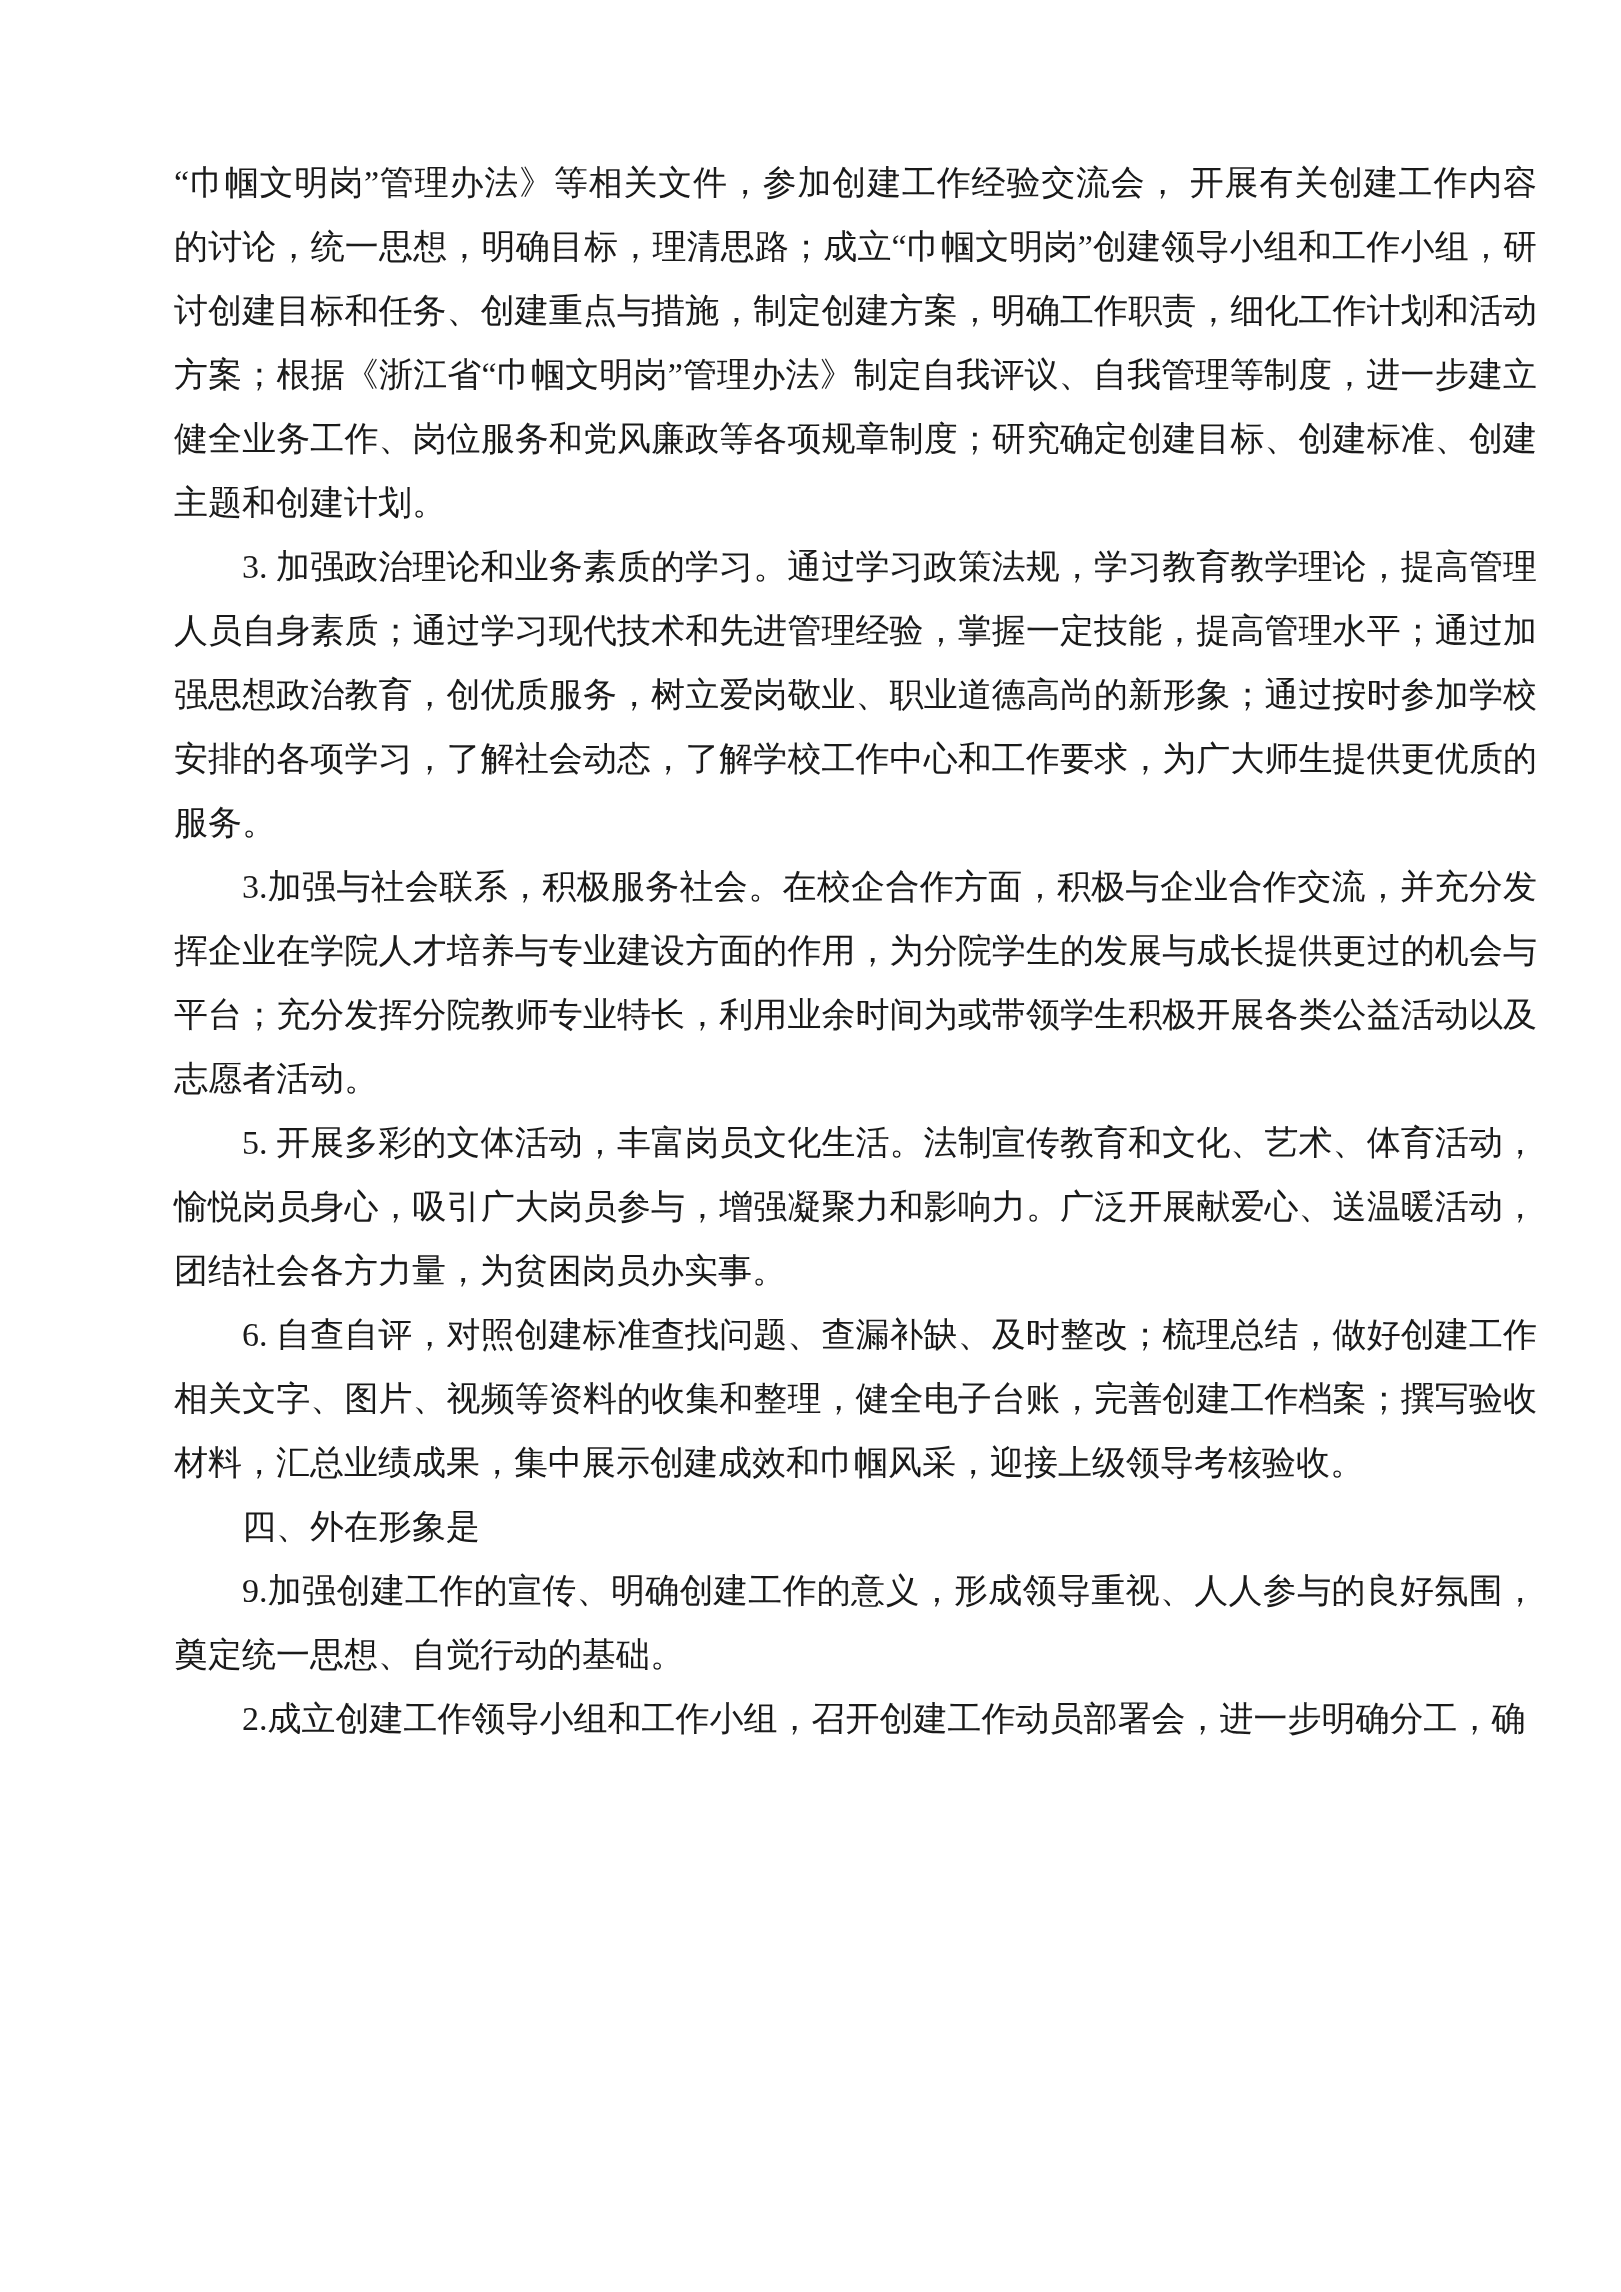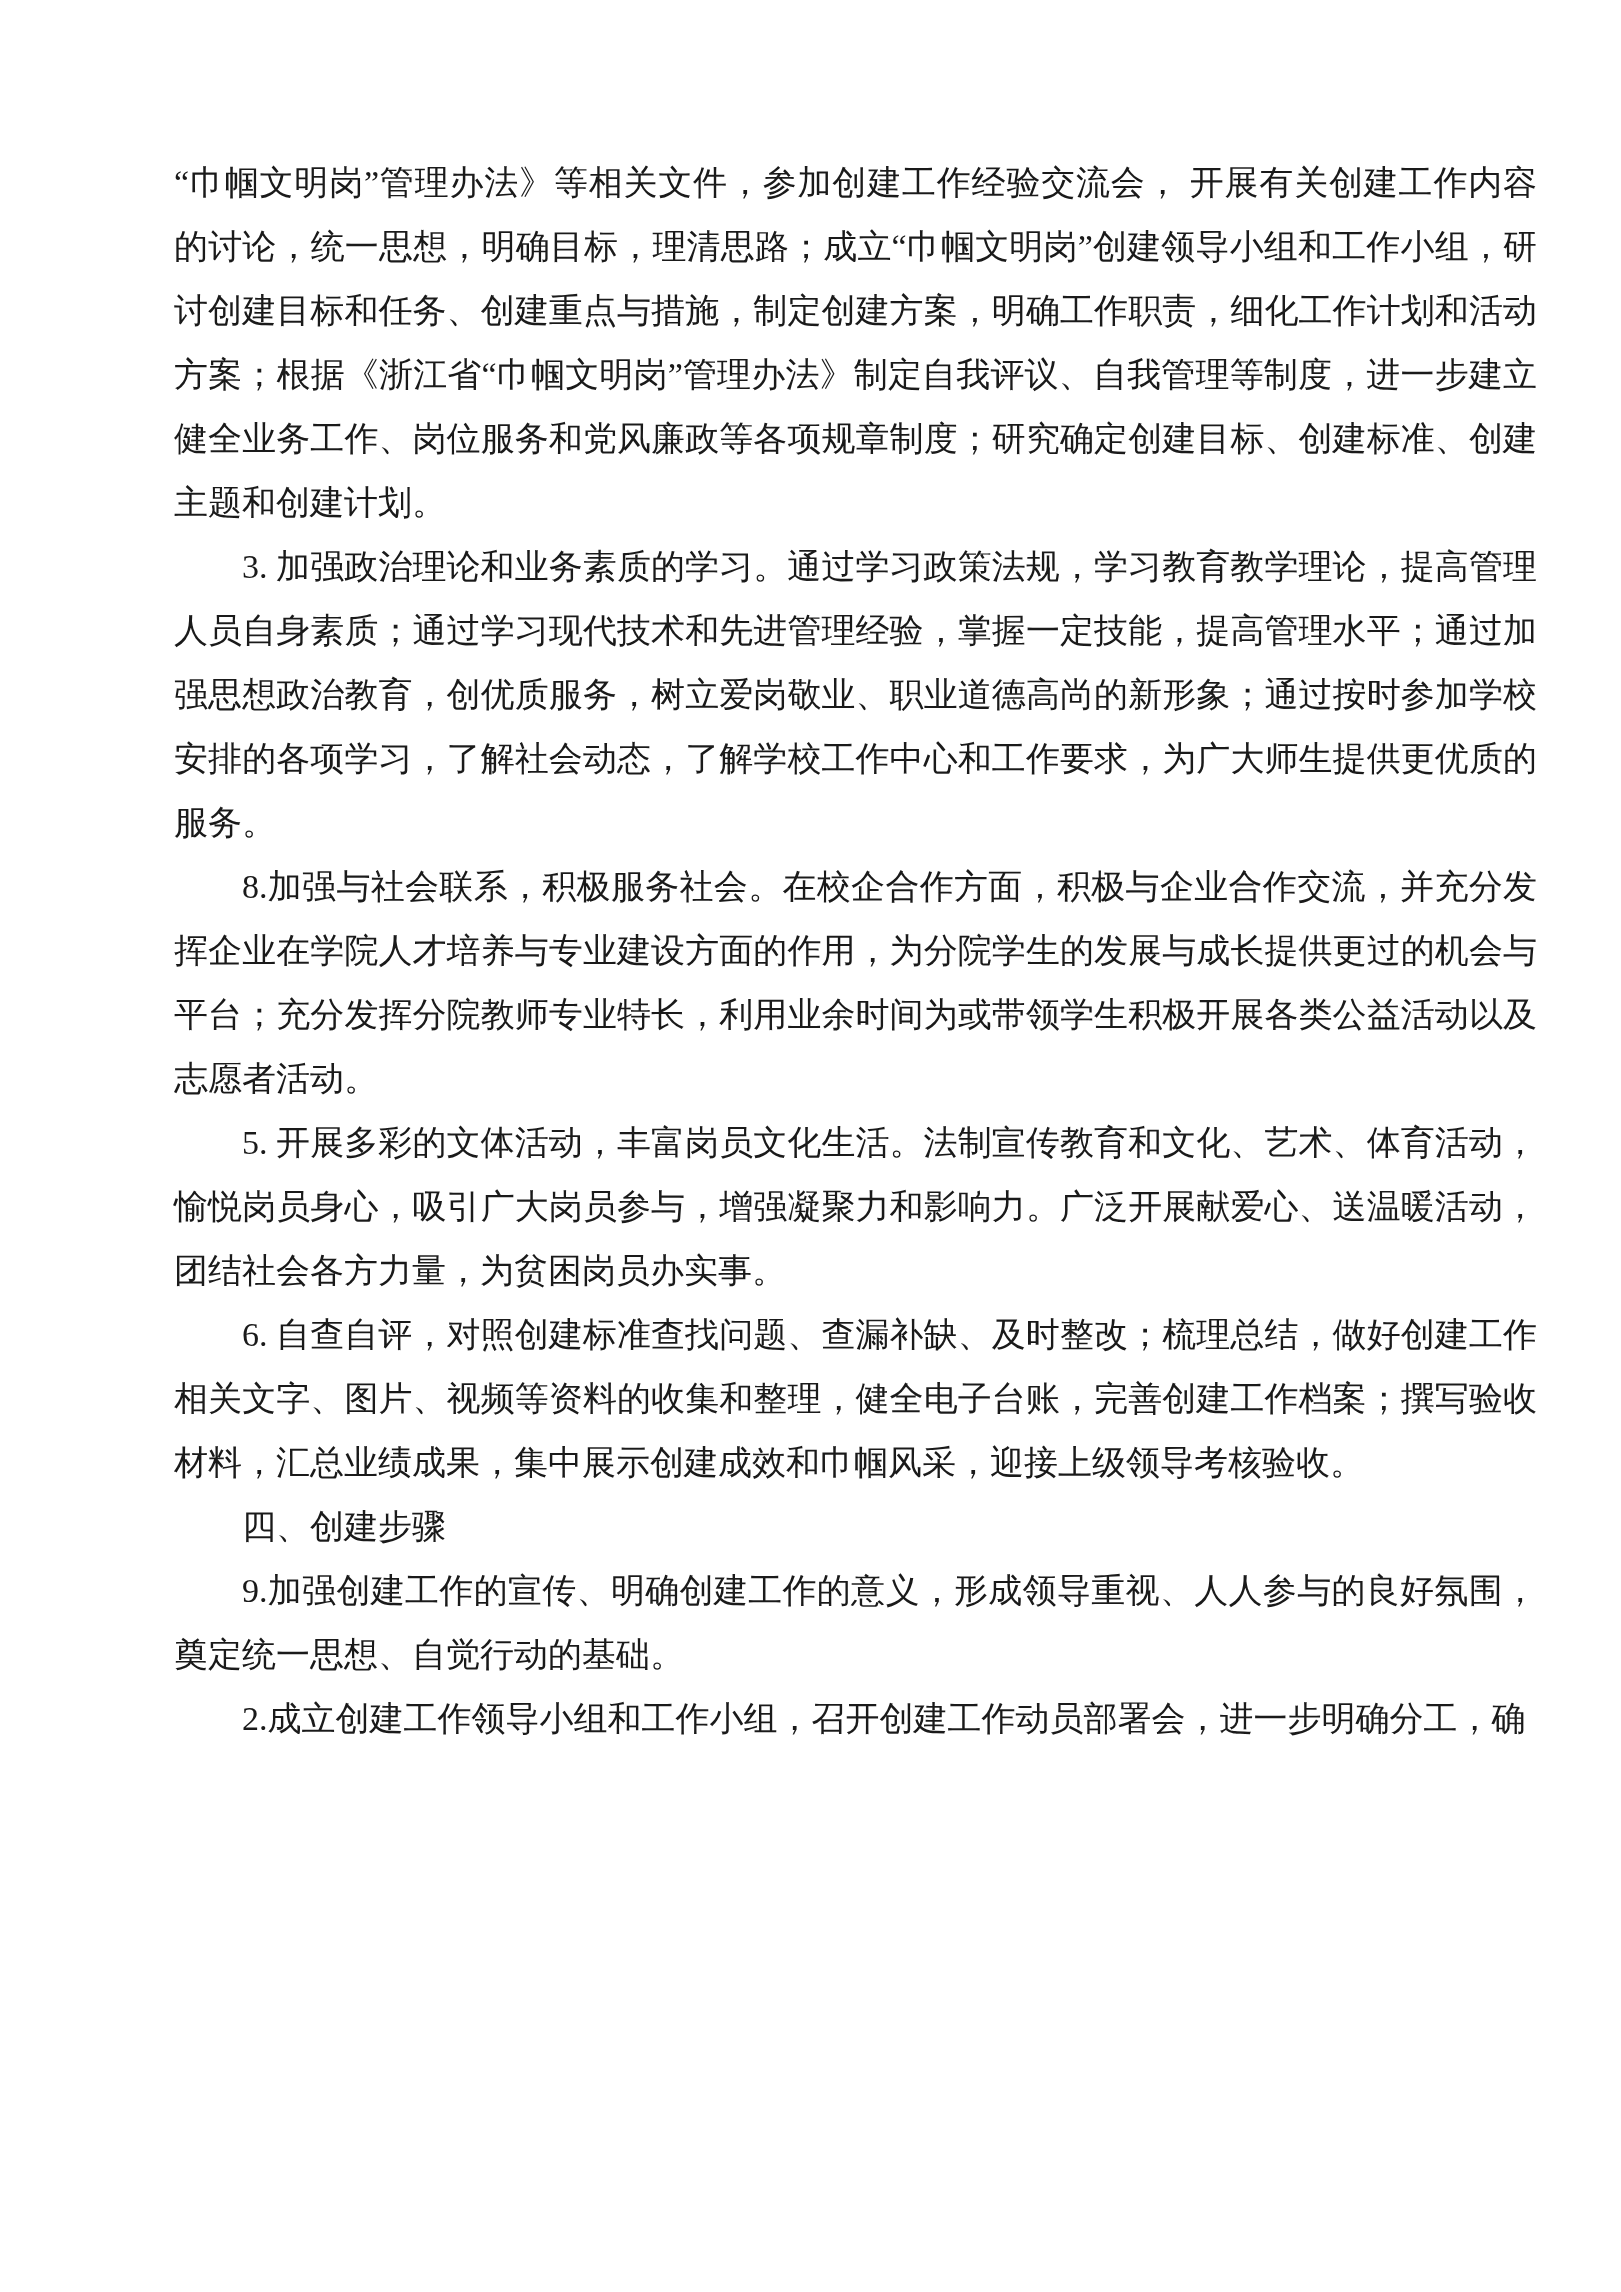--- a/index.html
+++ b/index.html
@@ -36,21 +36,21 @@
   }
 </style>
 </head>
 <body>
 
 <div class="page">
   <div class="doc-body">
 
   <p class="para">“巾帼文明岗”管理办法》等相关文件，参加创建工作经验交流会， 开展有关创建工作内容的讨论，统一思想，明确目标，理清思路；成立“巾帼文明岗”创建领导小组和工作小组，研讨创建目标和任务、创建重点与措施，制定创建方案，明确工作职责，细化工作计划和活动方案；根据《浙江省“巾帼文明岗”管理办法》制定自我评议、自我管理等制度，进一步建立健全业务工作、岗位服务和党风廉政等各项规章制度；研究确定创建目标、创建标准、创建主题和创建计划。</p>
       <p class="para indent">3. 加强政治理论和业务素质的学习。通过学习政策法规，学习教育教学理论，提高管理人员自身素质；通过学习现代技术和先进管理经验，掌握一定技能，提高管理水平；通过加强思想政治教育，创优质服务，树立爱岗敬业、职业道德高尚的新形象；通过按时参加学校安排的各项学习，了解社会动态，了解学校工作中心和工作要求，为广大师生提供更优质的服务。</p>
-      <p class="para indent">8.加强与社会联系，积极服务社会。在校企合作方面，积极与企业合作交流，并充分发挥企业在学院人才培养与专业建设方面的作用，为分院学生的发展与成长提供更过的机会与平台；充分发挥分院教师专业特长，利用业余时间为或带领学生积极开展各类公益活动以及志愿者活动。</p>
+      <p class="para indent">3.加强与社会联系，积极服务社会。在校企合作方面，积极与企业合作交流，并充分发挥企业在学院人才培养与专业建设方面的作用，为分院学生的发展与成长提供更过的机会与平台；充分发挥分院教师专业特长，利用业余时间为或带领学生积极开展各类公益活动以及志愿者活动。</p>
       <p class="para indent">5. 开展多彩的文体活动，丰富岗员文化生活。法制宣传教育和文化、艺术、体育活动，愉悦岗员身心，吸引广大岗员参与，增强凝聚力和影响力。广泛开展献爱心、送温暖活动，团结社会各方力量，为贫困岗员办实事。</p>
       <p class="para indent">6. 自查自评，对照创建标准查找问题、查漏补缺、及时整改；梳理总结，做好创建工作相关文字、图片、视频等资料的收集和整理，健全电子台账，完善创建工作档案；撰写验收材料，汇总业绩成果，集中展示创建成效和巾帼风采，迎接上级领导考核验收。</p>
-      <p class="para indent">四、创建步骤</p>
+      <p class="para indent">四、外在形象是</p>
       <p class="para indent">9.加强创建工作的宣传、明确创建工作的意义，形成领导重视、人人参与的良好氛围，奠定统一思想、自觉行动的基础。</p>
       <p class="para indent">2.成立创建工作领导小组和工作小组，召开创建工作动员部署会，进一步明确分工，确</p>
     </div>
 </div>
 
 
 </body></html>

